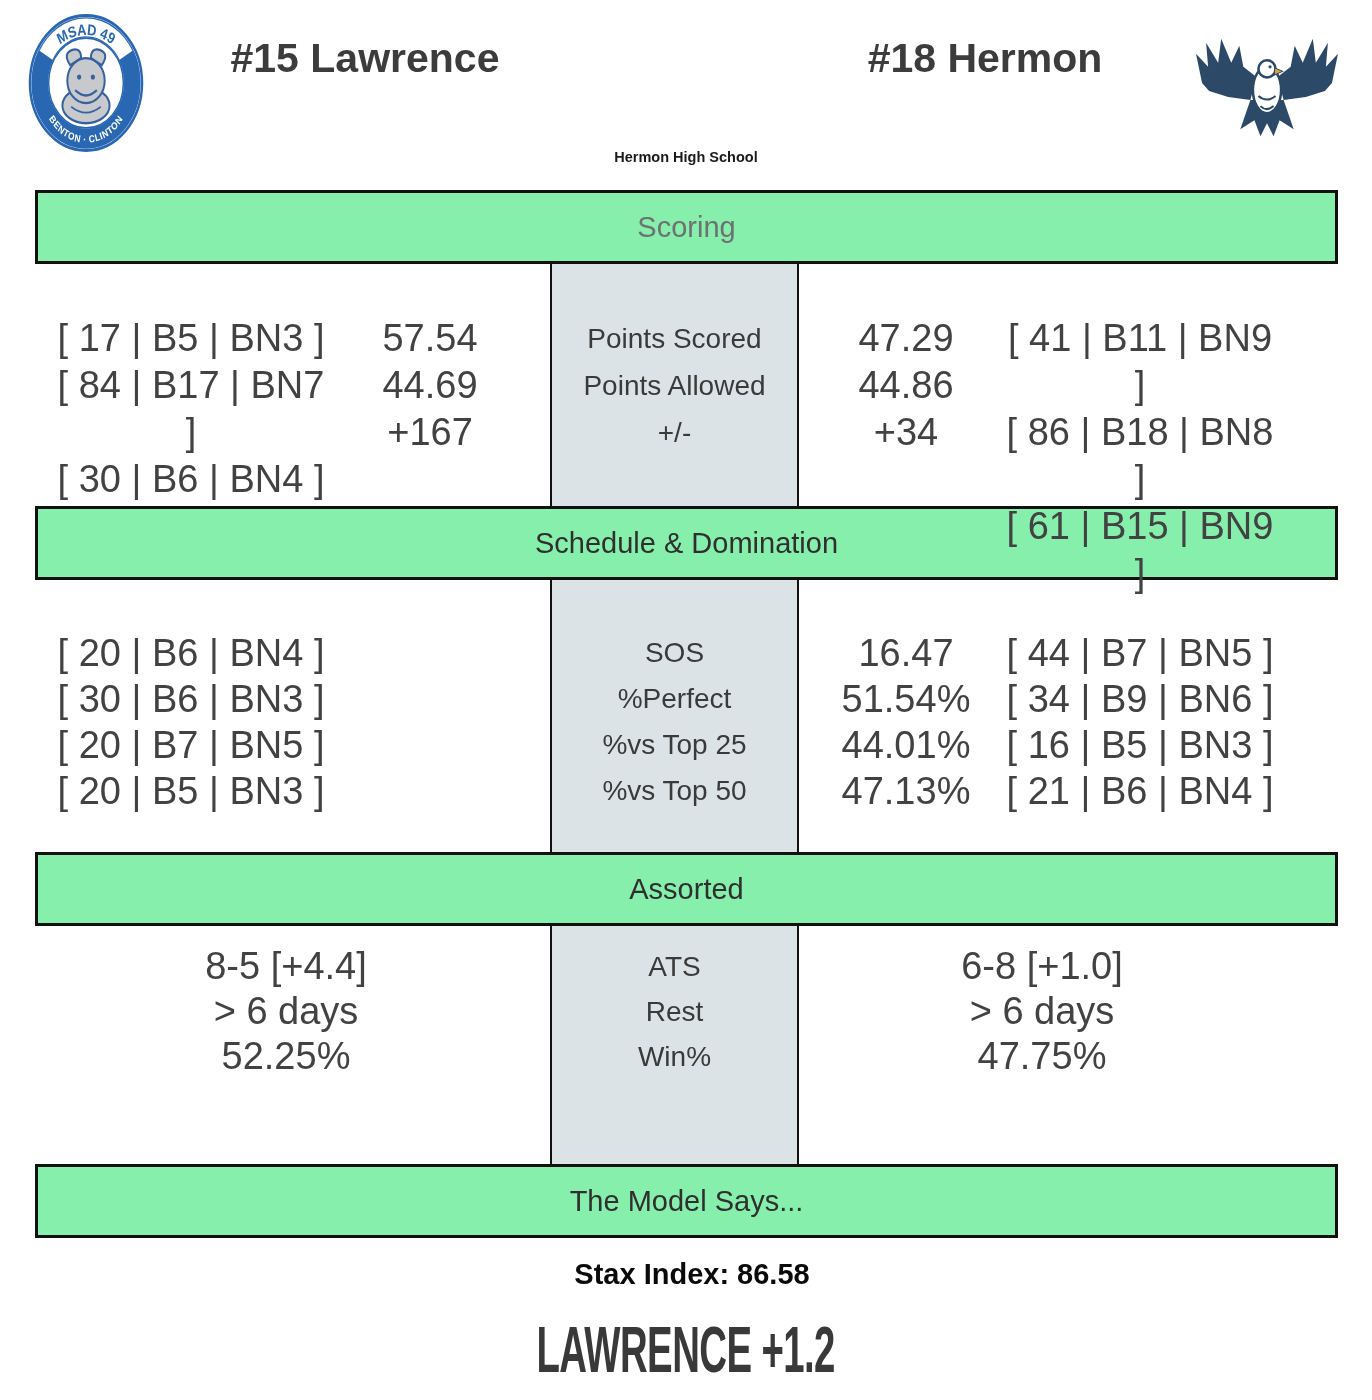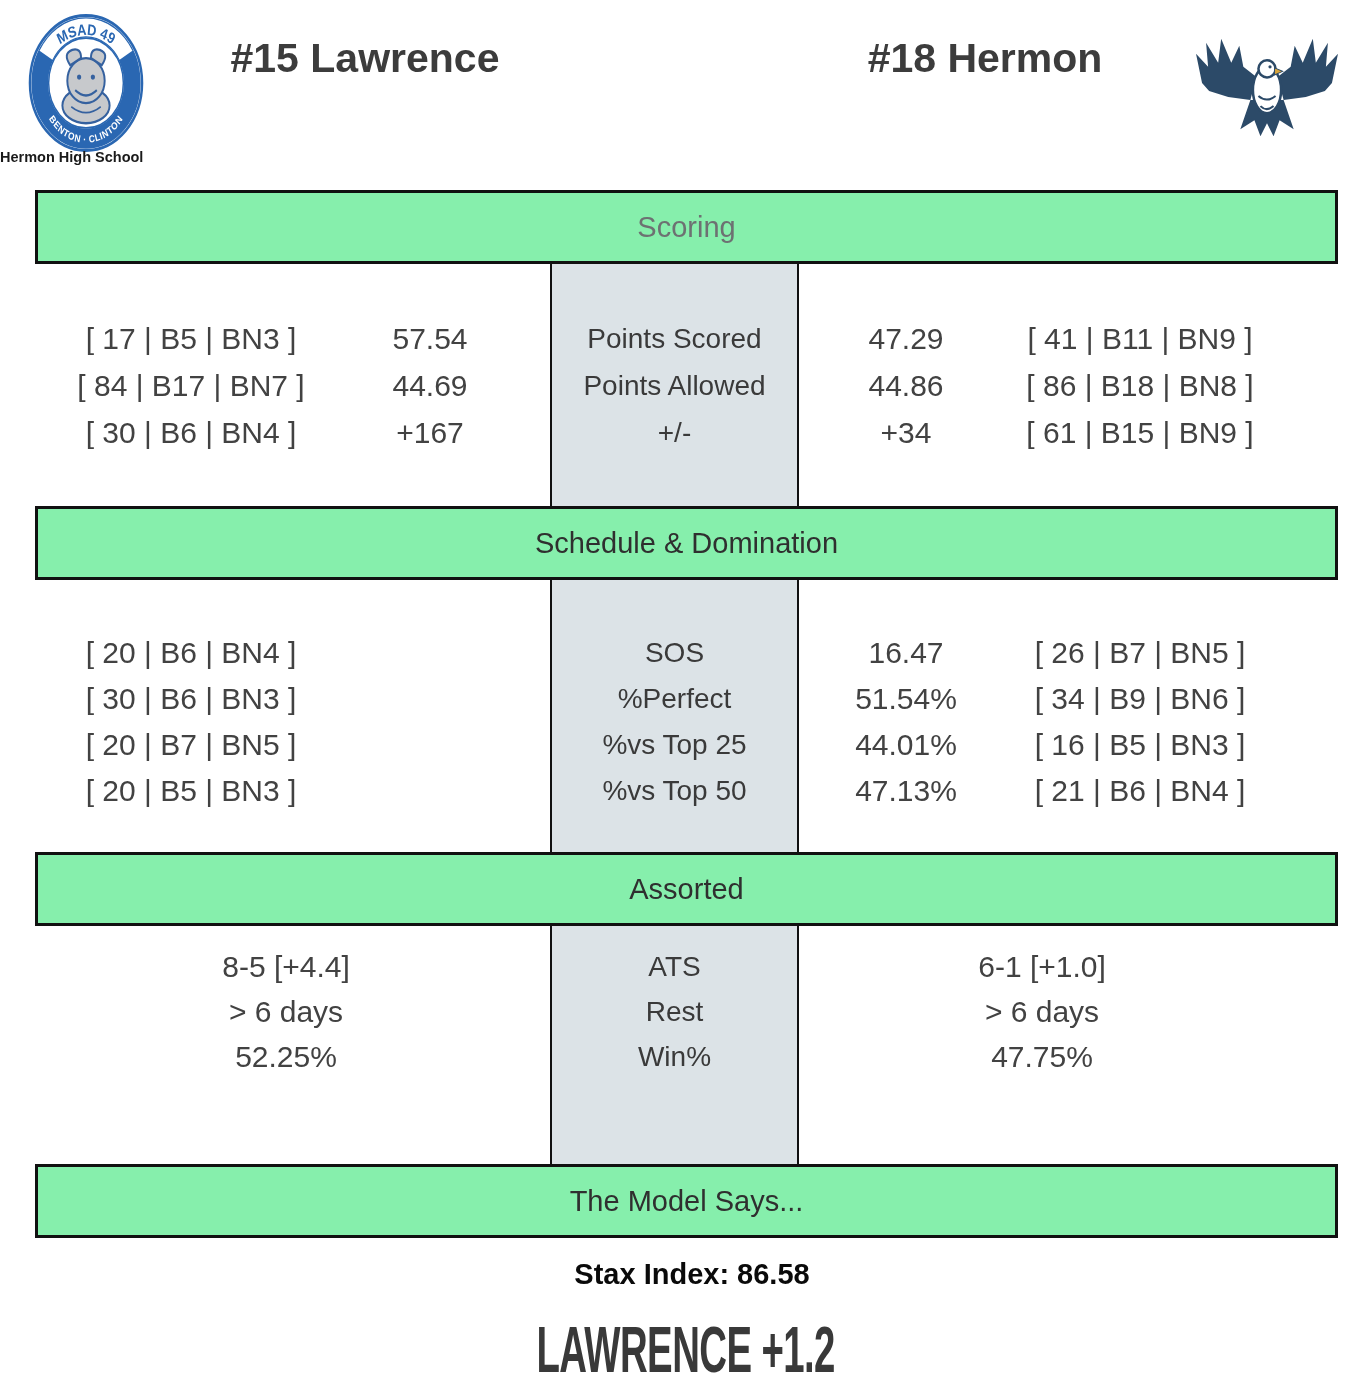--- a/index.html
+++ b/index.html
@@ -4,21 +4,21 @@
 <style>
   html,body{margin:0;padding:0;background:#fff;}
   #page{position:relative;width:1372px;height:1400px;background:#fff;
         font-family:"Liberation Sans","DejaVu Sans",sans-serif;overflow:hidden;}
 
   
   .team-title{position:absolute;top:26px;height:64px;display:flex;align-items:center;
               justify-content:center;font-size:41px;font-weight:bold;color:#3c3c3c;}
   #left-title{left:180px;width:370px;}
   #right-title{left:800px;width:370px;}
-  .venue{position:absolute;left:0;right:0;top:149px;
+  .venue{position:absolute;left:0;right:0;top:149px;text-align:center;
          font-size:14.5px;font-weight:bold;color:#1a1a1a;}
   .logo{position:absolute;}
   #left-logo{left:27px;top:12px;width:118px;height:142px;}
   #right-logo{left:1194px;top:34px;width:146px;height:114px;}
   #left-logo svg{width:118px;height:142px;}
   #right-logo svg{width:146px;height:114px;}
 
   
   .band{position:absolute;left:35px;width:1303px;height:74px;background:#86efac;
         border:3px solid #111;box-sizing:border-box;display:flex;align-items:center;
@@ -27,21 +27,21 @@
   #band-schedule{top:506px;}
   #band-assorted{top:852px;}
   #band-model{top:1164px;}
 
   
   #center-col{position:absolute;left:550px;top:263px;width:249px;height:901px;
               background:#dce3e7;border-left:2px solid #111;border-right:2px solid #111;
               box-sizing:border-box;z-index:1;}
 
   
-  .col{position:absolute;z-index:3;text-align:center;color:#424242;font-size:30px;}
+  .col{position:absolute;z-index:3;text-align:center;color:#424242;font-size:38px;}
   .lh47 div{line-height:47px;}
   .lh46 div{line-height:46px;}
   .lh45 div{line-height:45px;}
   .labels{color:#3a3a3a;font-size:28px;}
 
   .lbrack{left:56px;width:270px;}
   .lval{left:355px;width:150px;}
   .clabel{left:552px;width:245px;}
   .rval{left:831px;width:150px;}
   .rbrack{left:1005px;width:270px;}
@@ -168,38 +168,38 @@
     <div>%vs Top 25</div>
     <div>%vs Top 50</div>
   </div>
   <div class="col rval lh46 top-schedule">
     <div>16.47</div>
     <div>51.54%</div>
     <div>44.01%</div>
     <div>47.13%</div>
   </div>
   <div class="col rbrack lh46 top-schedule">
-    <div>[ 26 | B7 | BN5 ]</div>
+    <div>[ 44 | B7 | BN5 ]</div>
     <div>[ 34 | B9 | BN6 ]</div>
     <div>[ 16 | B5 | BN3 ]</div>
     <div>[ 21 | B6 | BN4 ]</div>
   </div>
 
   <div class="col aleft lh45 top-assorted">
     <div>8-5  [+4.4]</div>
     <div>&gt; 6 days</div>
     <div>52.25%</div>
   </div>
   <div class="col clabel labels lh45 top-assorted">
     <div>ATS</div>
     <div>Rest</div>
     <div>Win%</div>
   </div>
   <div class="col aright lh45 top-assorted">
-    <div>6-1  [+1.0]</div>
+    <div>6-8  [+1.0]</div>
     <div>&gt; 6 days</div>
     <div>47.75%</div>
   </div>
 
   <div class="stax">Stax Index: 86.58</div>
   <div class="pick-wrap">
     <div class="pick">LAWRENCE +1.2</div>
   </div>
 
 </div>

